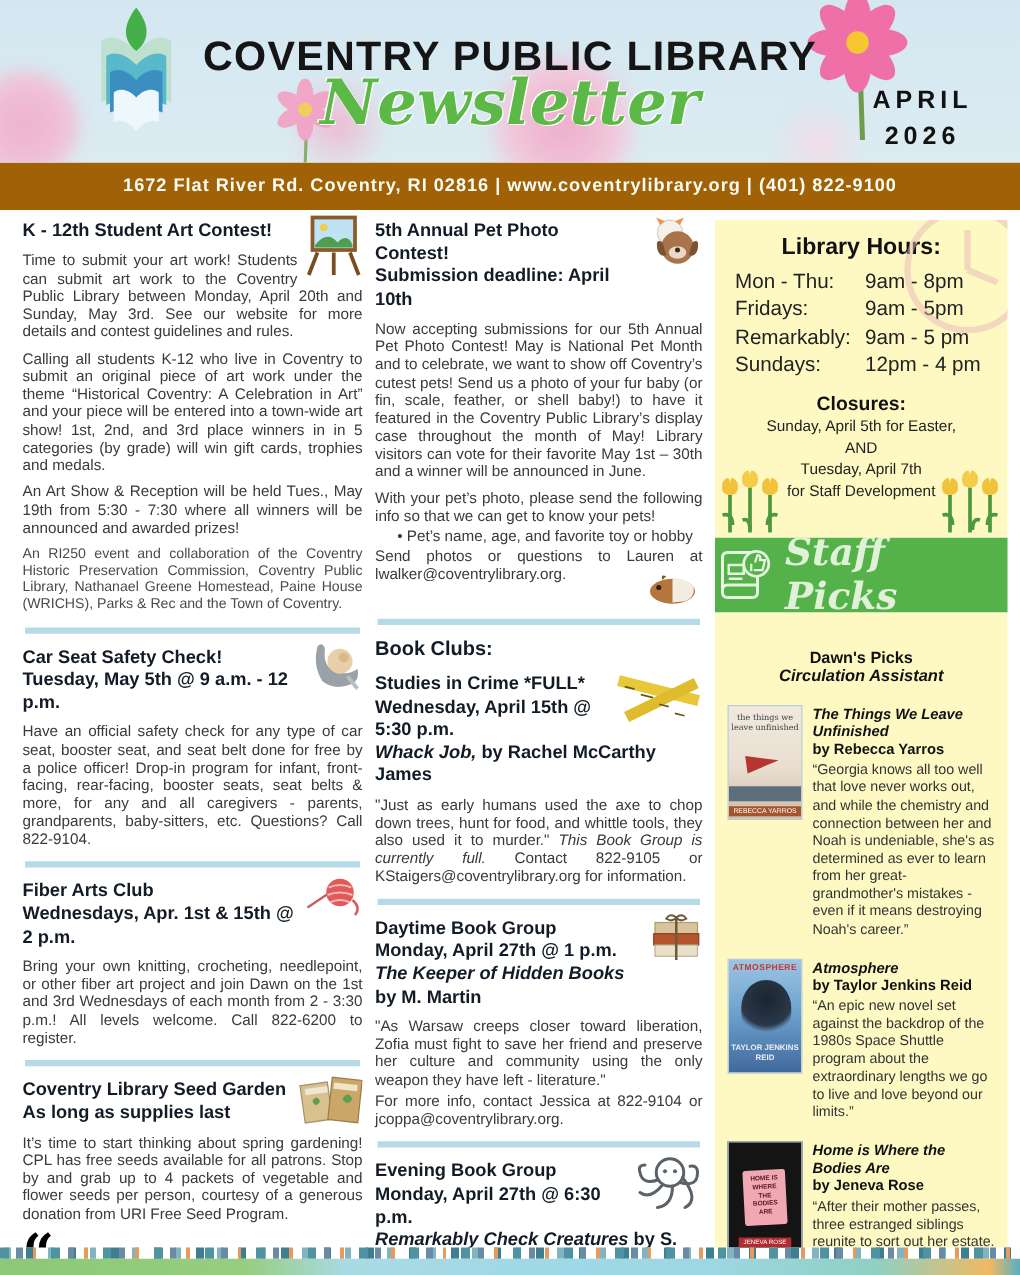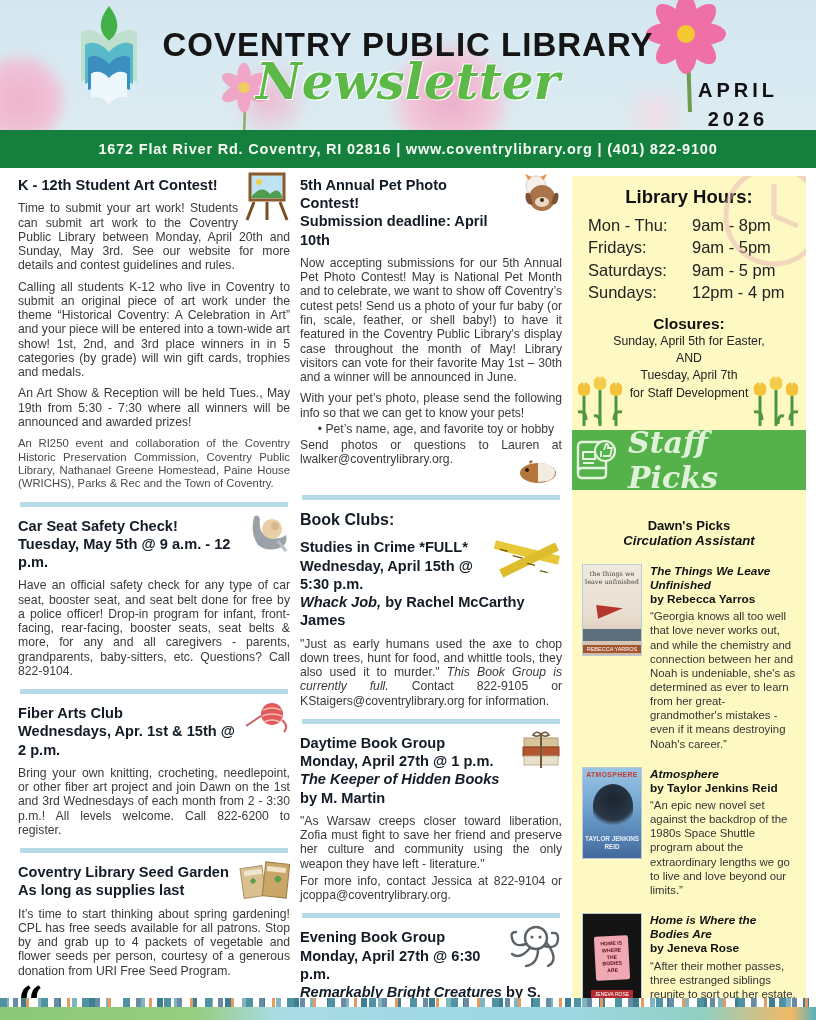--- a/index.html
+++ b/index.html
@@ -10,23 +10,23 @@
   .hdr { position:relative; height:130px; background:linear-gradient(180deg,#d4e7f0 0%,#d9eaf2 70%,#dcecf0 100%); overflow:hidden; }
   .blob { position:absolute; border-radius:50%; filter:blur(6px); opacity:.85; }
   .b1 { width:90px;height:90px; left:-25px; top:55px; background:radial-gradient(circle,#f3a8c6 0%,#f3bed4 60%,transparent 75%); }
   .b2 { width:120px;height:110px; left:390px; top:45px; background:radial-gradient(circle,#f0a3c3 0%,#f5c3d7 55%,transparent 78%); }
   .b3 { width:80px;height:80px; left:230px; top:60px; background:radial-gradient(circle,#f2b1cb 0%,transparent 72%); }
   .b4 { width:70px;height:70px; left:620px; top:80px; background:radial-gradient(circle,#f7d9e4 0%,transparent 70%); }
   .flower { position:absolute; }
   .hdr-logo { position:absolute; left:78px; top:6px; }
   .hdr-title { position:absolute; left:0; right:0; top:26px; text-align:center; font-size:33px; font-weight:bold; letter-spacing:1px; color:#151515; }
   .hdr-script { position:absolute; left:0; right:0; top:52px; text-align:center; font-family:"DejaVu Serif", serif; font-style:italic; font-weight:bold; font-size:50px; color:#5cb947; text-shadow:1px 1px 0 #ffffff, -1px -1px 0 #ffffff; }
-  .hdr-date { position:absolute; right:38px; top:76px; text-align:center; font-size:20px; font-weight:bold; letter-spacing:4px; color:#111; line-height:1.45; }
-
-  .addr-band { height:38px; background:#15803d; color:#f6fbf3; font-weight:bold; font-size:14.5px; letter-spacing:.8px; display:flex; align-items:center; justify-content:center; }
+  .hdr-date { position:absolute; right:38px; top:66px; text-align:center; font-size:20px; font-weight:bold; letter-spacing:4px; color:#111; line-height:1.45; }
+
+  .addr-band { height:38px; background:#a16207; color:#f6fbf3; font-weight:bold; font-size:14.5px; letter-spacing:.8px; display:flex; align-items:center; justify-content:center; }
 
   
   .main { display:flex; height:830px; padding:8px 8px 0 18px; gap:8px; overflow:hidden; }
   .col-left  { width:272px; flex:none; }
   .col-mid   { width:266px; flex:none; padding:0 2px; }
   .col-right { width:234px; flex:none; position:relative; }
 
   h3.sec { font-size:14.6px; font-weight:bold; color:#131c26; line-height:1.25; }
   .subhead { font-size:14.6px; font-weight:bold; color:#131c26; line-height:1.25; }
   .subhead.it { }
@@ -299,21 +299,21 @@
           <span class="icon-right">
             <svg width="56" height="46" viewBox="0 0 56 46">
               <circle cx="30" cy="14" r="11" fill="none" stroke="#5a6268" stroke-width="2.4"></circle>
               <circle cx="26" cy="13" r="1.6" fill="#5a6268"></circle>
               <circle cx="34" cy="13" r="1.6" fill="#5a6268"></circle>
               <path d="M20 20 Q8 24 6 14 Q4 8 10 8 M24 24 Q14 36 6 30 M32 25 Q32 40 20 42 M38 22 Q52 26 52 14 Q52 8 46 9 M40 18 Q54 36 42 42" fill="none" stroke="#5a6268" stroke-width="2.4" stroke-linecap="round"></path>
             </svg>
           </span>
           <div class="subhead">Evening Book Group</div>
           <div class="subhead">Monday, April 27th @ 6:30 p.m.</div>
-          <div class="subhead"><i>Remarkably Bright Creatures</i><span> by S. Van Pelt</span></div>
+          <div class="subhead"><i>Remarkably Check Creatures</i><span> by S. Van Pelt</span></div>
 
         </div>
       </div>
     </section>
 
     <aside class="col-right">
       <div class="panel panel-hours">
         <span class="clock">
           <svg width="120" height="120" viewBox="0 0 120 120">
             <circle cx="60" cy="60" r="48" fill="none" stroke="#e8b7b7" stroke-width="5"></circle>
@@ -324,21 +324,21 @@
         <div class="hours-head">Library Hours:</div>
         <div class="hours-row">
             <span class="d">Mon - Thu:</span>
             <span>9am - 8pm</span>
           </div>
         <div class="hours-row">
             <span class="d">Fridays:</span>
             <span>9am - 5pm</span>
           </div>
         <div class="hours-row">
-            <span class="d">Saturdays:</span>
+            <span class="d">Remarkably:</span>
             <span>9am - 5 pm</span>
           </div>
         <div class="hours-row">
             <span class="d">Sundays:</span>
             <span>12pm - 4 pm</span>
           </div>
         <div class="closures-head">Closures:</div>
         <div class="closure-line">Sunday, April 5th for Easter,</div>
         <div class="closure-line">AND</div>
         <div class="closure-line">Tuesday, April 7th</div>

